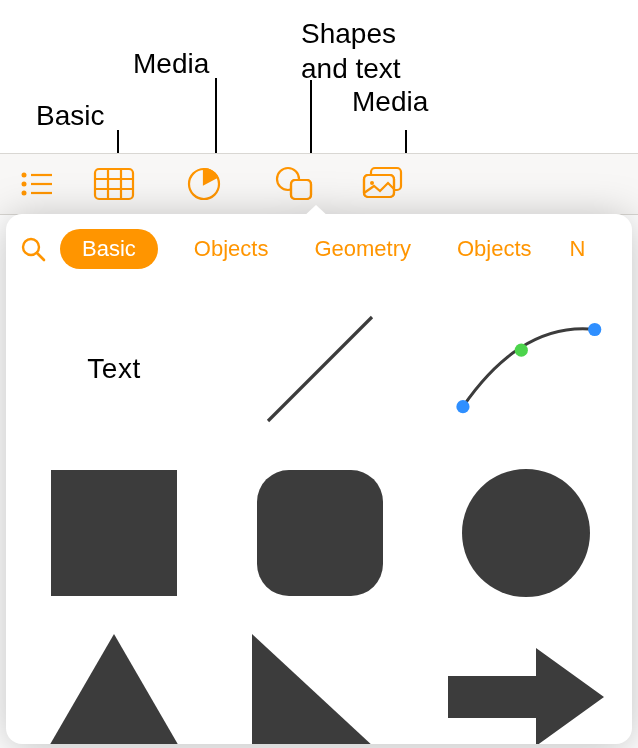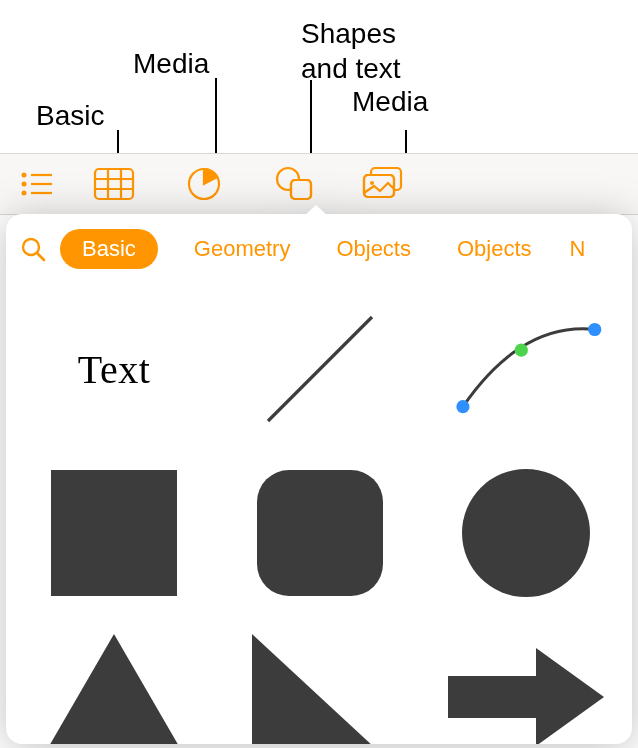--- a/index.html
+++ b/index.html
@@ -118,23 +118,23 @@
     align-items: center;
   }
   .cell {
     width: 160px;
     height: 140px;
     display: flex;
     align-items: center;
     justify-content: center;
   }
   .text-sample {
-    font-size: 40px;
+    font-size: 28px;
     color: #000;
-    font-family: Liberation Serif, serif;
+    font-family: Liberation Sans, sans-serif;
     letter-spacing: 0.5px;
   }
   .shape-svg { display: block; }
 
   svg { display: block; }
 </style>
 </head>
 <body>
 
 <div class="callout" style="top:98px;left:36px">Basic</div>
@@ -198,22 +198,22 @@
   </svg>
   <div class="popover">
     <div class="pop-header">
       <div class="search-btn">
         <svg width="28" height="28" viewBox="0 0 28 28">
           <circle cx="12" cy="12" r="8" stroke="#ff9500" stroke-width="2.4" fill="none"></circle>
           <line x1="18" y1="18" x2="25" y2="25" stroke="#ff9500" stroke-width="2.6" stroke-linecap="round"></line>
         </svg>
       </div>
       <span class="pill">Basic</span>
+      <span class="tab-btn">Objects</span>
       <span class="tab-btn">Geometry</span>
-      <span class="tab-btn">Objects</span>
       <span class="tab-btn">Objects</span>
       <span class="tab-btn" style="margin-left:10px">N</span>
     </div>
 
     <div class="shapes-grid">
 
       <div class="cell">
         <span class="text-sample">Text</span>
       </div>
       <div class="cell">

